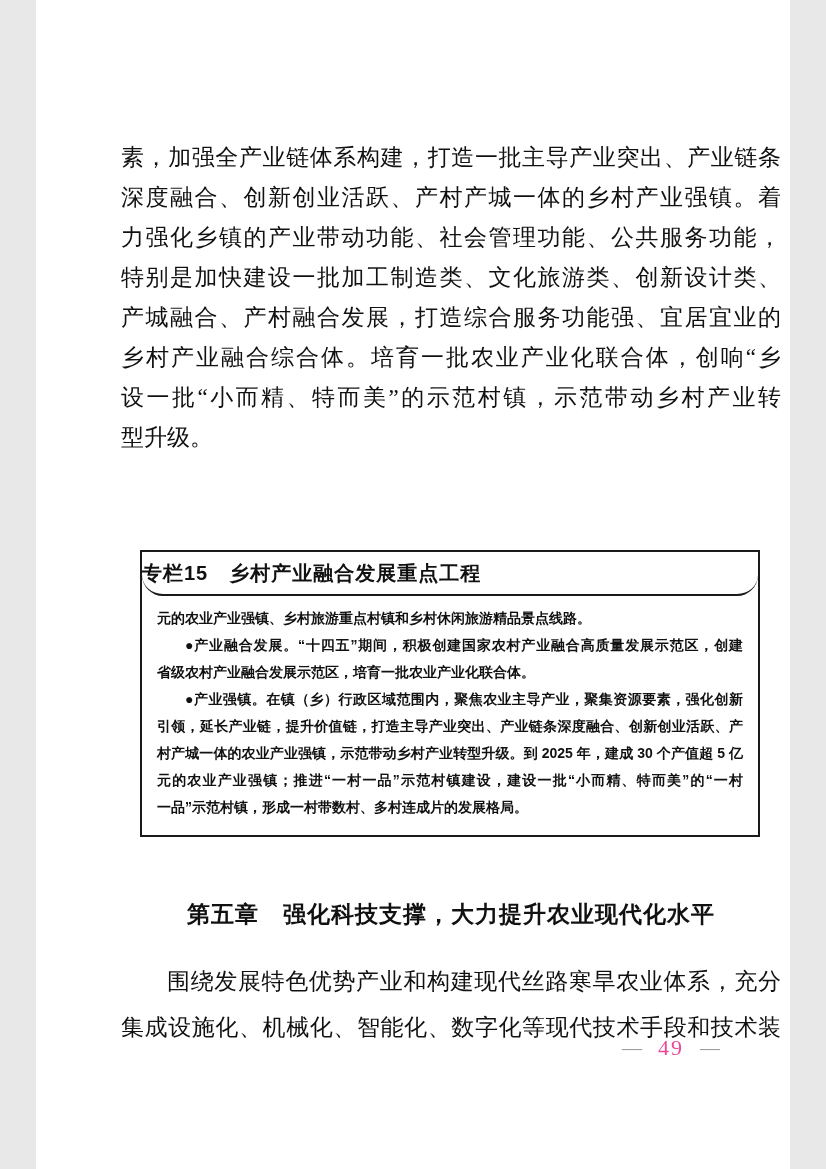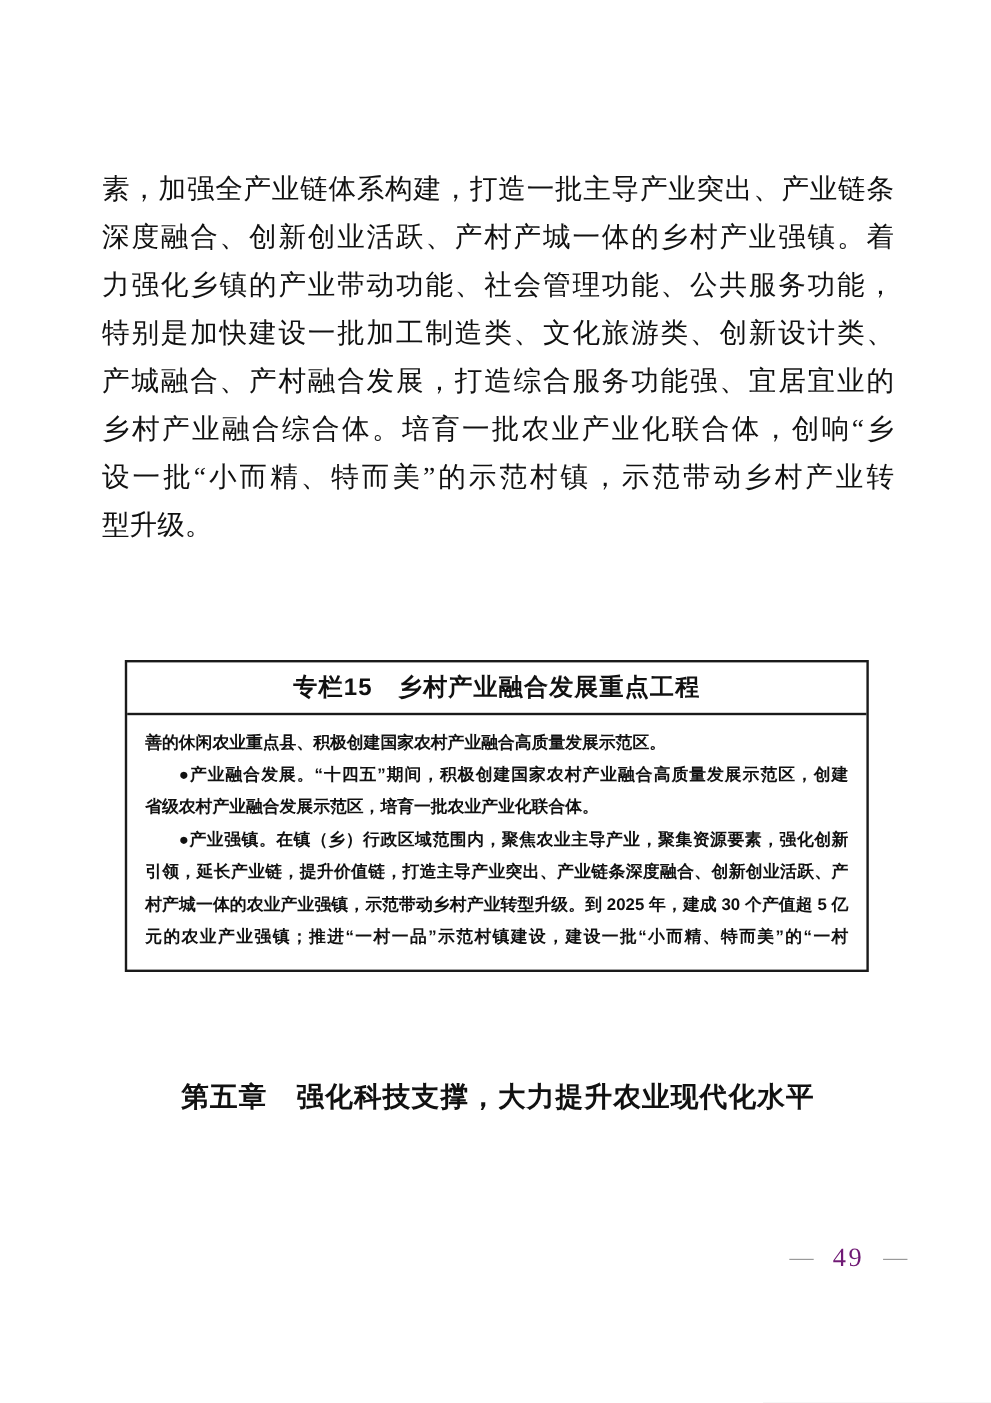--- a/index.html
+++ b/index.html
@@ -1,83 +1,89 @@
 <!DOCTYPE html>
 <html><head>
 <meta charset="utf-8">
 <style>
   html,body { margin:0; padding:0; background:#e8e8e8; }
   .page {
-    position:relative; width:826px; height:1169px; margin:0 auto;
+    position:relative; width:714px; height:1169px; margin:0 auto;
     background:#ffffff; color:#111111; overflow:hidden;
     font-family:"Liberation Serif","DejaVu Serif",serif;
+    padding-left:40px;
   }
   .para { position:absolute; left:85px; width:660px; }
   .para-top { top:138px; font-size:23px; line-height:40px; }
   .para-bottom { top:959px; font-size:23px; line-height:46px; }
   .j { text-align:justify; text-align-last:justify; text-justify:inter-character; }
   .lastline { text-align:center; text-align-last:left; }
   .ind { text-indent:2em; }
   .fbox {
     position:absolute; left:104px; top:550px; width:620px; box-sizing:border-box;
     border:2px solid #1a1a1a; background:#ffffff;
   }
   .fbox-title {
     font-family:"Liberation Sans","DejaVu Sans",sans-serif; font-weight:bold;
-    font-size:20px; text-align:center; height:42px; line-height:42px;
-    border-bottom:2px solid #1a1a1a; letter-spacing:1px;
+    font-size:20px; text-align:left; height:42px; line-height:42px;
+    border-bottom:2px solid #1a1a1a; letter-spacing:1px;border-radius:21px;
   }
   .fbox-body {
     padding:9px 15px 14px 15px;
     font-family:"Liberation Sans","DejaVu Sans",sans-serif;
     font-weight:600; font-size:14px; line-height:27px;
   }
   .chapter {
     position:absolute; left:85px; top:899px; width:660px; margin:0;
     text-align:center; font-family:Liberation Mono, monospace;
     font-weight:bold; font-size:23px; letter-spacing:1px;
   }
   .footer {
     position:absolute; top:1037px; right:70px;
     display:flex; align-items:center; gap:16px;
   }
   .footer .dash { color:#9a9a9a; font-size:20px; line-height:1; }
-  .footer .pnum { color:#701a75; font-size:22px; letter-spacing:2px; line-height:1; }
+  .footer .pnum { color:#ec4899; font-size:22px; letter-spacing:2px; line-height:1; }
 </style>
 </head>
 <body>
 
 <div class="page">
 
   <div class="para para-top">
     <div class="j">素，加强全产业链体系构建，打造一批主导产业突出、产业链条</div>
     <div class="j">深度融合、创新创业活跃、产村产城一体的乡村产业强镇。着</div>
     <div class="j">力强化乡镇的产业带动功能、社会管理功能、公共服务功能，</div>
     <div class="j">特别是加快建设一批加工制造类、文化旅游类、创新设计类、</div>
     <div class="j">产城融合、产村融合发展，打造综合服务功能强、宜居宜业的</div>
     <div class="j">乡村产业融合综合体。培育一批农业产业化联合体，创响“乡</div>
     <div class="j">设一批“小而精、特而美”的示范村镇，示范带动乡村产业转</div>
     <div class="lastline">型升级。</div>
   </div>
 
   <div class="fbox">
     <div class="fbox-title">专栏15　乡村产业融合发展重点工程</div>
     <div class="fbox-body">
-      <div class="lastline">善的休闲农业重点县、积极创建国家农村产业融合高质量发展示范区。</div>
+      <div class="lastline">元的农业产业强镇、乡村旅游重点村镇和乡村休闲旅游精品景点线路。</div>
       <div class="j ind">●产业融合发展。“十四五”期间，积极创建国家农村产业融合高质量发展示范区，创建</div>
       <div class="lastline">省级农村产业融合发展示范区，培育一批农业产业化联合体。</div>
       <div class="j ind">●产业强镇。在镇（乡）行政区域范围内，聚焦农业主导产业，聚集资源要素，强化创新</div>
       <div class="j">引领，延长产业链，提升价值链，打造主导产业突出、产业链条深度融合、创新创业活跃、产</div>
       <div class="j">村产城一体的农业产业强镇，示范带动乡村产业转型升级。到 2025 年，建成 30 个产值超 5 亿</div>
       <div class="j">元的农业产业强镇；推进“一村一品”示范村镇建设，建设一批“小而精、特而美”的“一村</div>
+      <div class="lastline">一品”示范村镇，形成一村带数村、多村连成片的发展格局。</div>
     </div>
   </div>
 
   <h2 class="chapter">第五章　强化科技支撑，大力提升农业现代化水平</h2>
 
+  <div class="para para-bottom">
+    <div class="j ind">围绕发展特色优势产业和构建现代丝路寒旱农业体系，充分</div>
+    <div class="j">集成设施化、机械化、智能化、数字化等现代技术手段和技术装</div>
+  </div>
 
   <div class="footer">
     <span class="dash">—</span>
     <span class="pnum">49</span>
     <span class="dash">—</span>
   </div>
 
 </div>
 
 </body></html>

